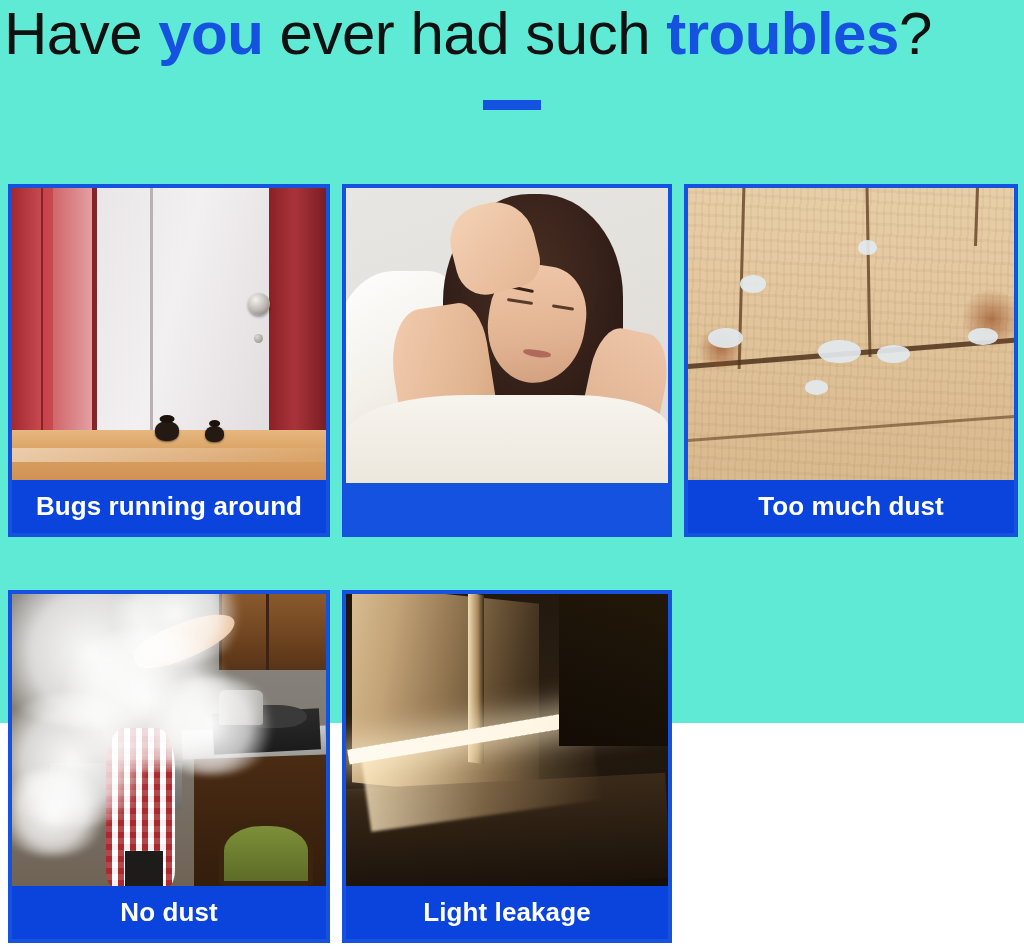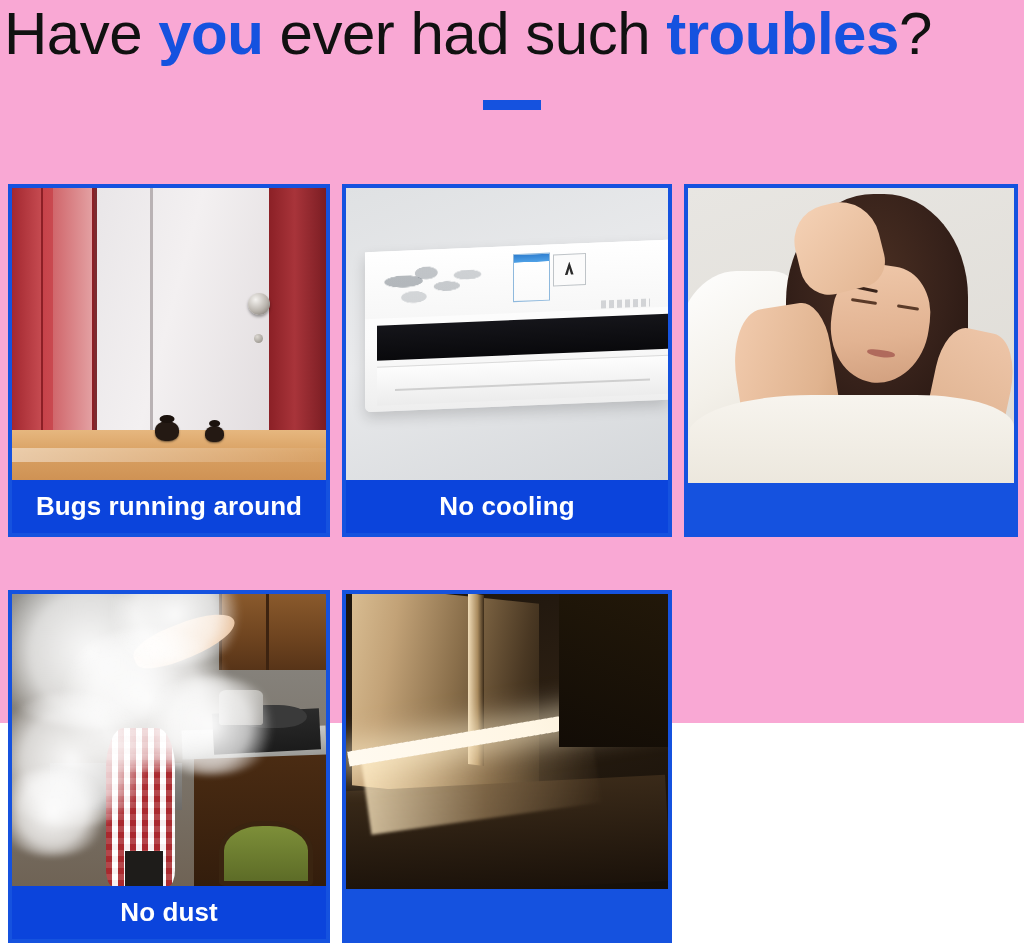--- a/index.html
+++ b/index.html
@@ -10,21 +10,21 @@
     height: 949px;
     background: #ffffff;
     font-family: "Liberation Sans", "DejaVu Sans", sans-serif;
     overflow: hidden;
   }
 
   .page {
     position: relative;
     width: 1024px;
     height: 723px;
-    background: #f9a8d4;
+    background: #5eead4;
   }
 
   
   .headline {
     position: absolute;
     top: -2px;
     left: 0;
     width: 1024px;
     text-align: left;
     padding-left: 4px;
@@ -442,55 +442,57 @@
         <div class="knob"></div>
         <div class="lock"></div>
         <div class="floor"></div>
         <div class="floor-sheen"></div>
         <div class="bug bug1"></div>
         <div class="bug bug2"></div>
       </div>
       <div class="card-caption">Bugs running around</div>
     </div>
 
-    <div class="card">
-      <div class="card-photo ph-ac">
-        <div class="ac-body">
-          <div class="ac-top"></div>
-          <div class="floral"></div>
-          <div class="label-blue"></div>
-          <div class="label-white">
-            <div class="glyph"></div>
-          </div>
-          <div class="brand"></div>
-          <div class="ac-screen"></div>
-          <div class="ac-vent">
-            <div class="ac-vent-line"></div>
-          </div>
-        </div>
-      </div>
-      <div class="card-caption">No cooling</div>
-    </div>
 
     <div class="card">
       <div class="card-photo ph-sound">
         <div class="pillow-l"></div>
         <div class="hair-back"></div>
         <div class="face"></div>
         <div class="brow"></div>
         <div class="eye-l"></div>
         <div class="eye-r"></div>
         <div class="mouth"></div>
         <div class="arm-l"></div>
         <div class="hand-top"></div>
         <div class="arm-r"></div>
         <div class="pillow-b"></div>
       </div>
     </div>
 
+    <div class="card">
+      <div class="card-photo ph-dust">
+        <div class="grain"></div>
+        <div class="seam seam-v1"></div>
+        <div class="seam seam-v2"></div>
+        <div class="seam seam-v3"></div>
+        <div class="seam seam-h1"></div>
+        <div class="seam seam-h2"></div>
+        <div class="rust" style="left:2%;  top:48%; width:16%; height:14%;"></div>
+        <div class="rust" style="left:84%; top:34%; width:18%; height:22%;"></div>
+        <div class="dust" style="left:6%;  top:48%; width:11%; height:7%;"></div>
+        <div class="dust" style="left:16%; top:30%; width:8%;  height:6%;"></div>
+        <div class="dust" style="left:40%; top:52%; width:13%; height:8%;"></div>
+        <div class="dust" style="left:58%; top:54%; width:10%; height:6%;"></div>
+        <div class="dust" style="left:52%; top:18%; width:6%;  height:5%;"></div>
+        <div class="dust" style="left:86%; top:48%; width:9%;  height:6%;"></div>
+        <div class="dust" style="left:36%; top:66%; width:7%;  height:5%;"></div>
+      </div>
+      <div class="card-caption">Too much dust</div>
+    </div>
 
     <div class="card">
       <div class="card-photo ph-smoke">
         <div class="cab-top">
           <div class="door-line"></div>
         </div>
         <div class="wall-dark"></div>
         <div class="cab-bottom"></div>
         <div class="counter"></div>
         <div class="stove"></div>
@@ -516,16 +518,17 @@
     <div class="card">
       <div class="card-photo ph-light">
         <div class="room"></div>
         <div class="door-face"></div>
         <div class="door-edge"></div>
         <div class="floor-dark"></div>
         <div class="floor-glow"></div>
         <div class="beam"></div>
         <div class="wall-dark"></div>
       </div>
+      <div class="card-caption">Light leakage</div>
     </div>
 
   </div>
 </div>
 
 </body></html>

